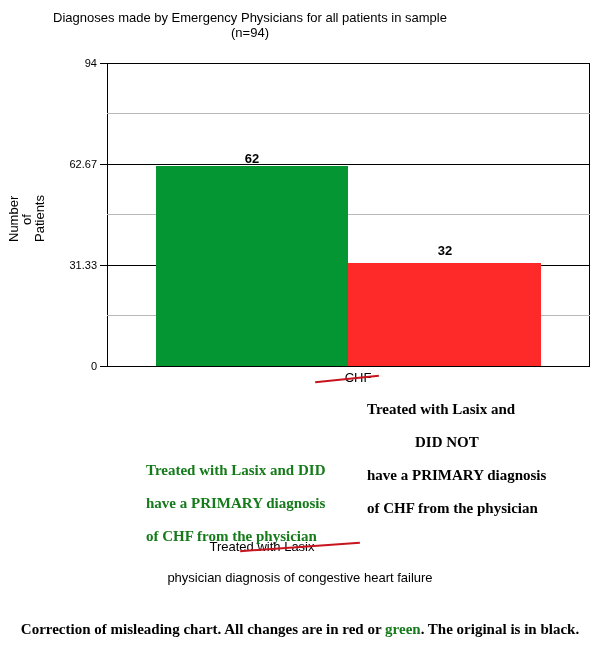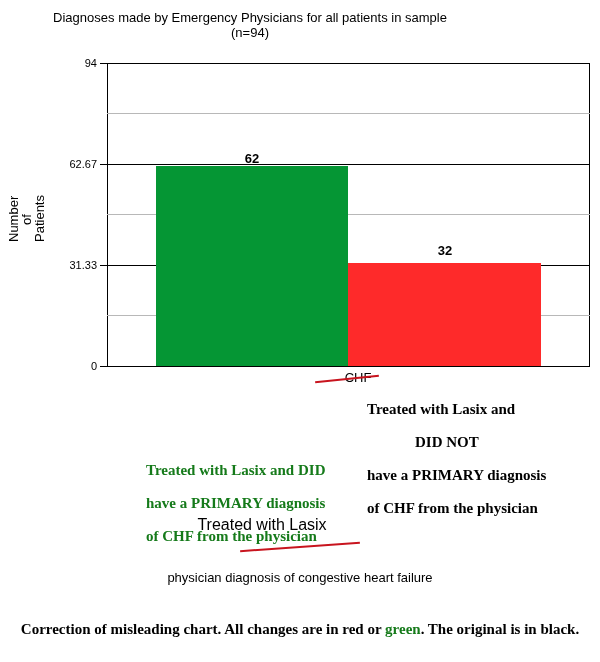--- a/index.html
+++ b/index.html
@@ -13,21 +13,21 @@
   .tick { position:absolute; left:100px; width:7px; height:0; border-top:1px solid #000; }
   .ytl { position:absolute; width:95px; left:2px; text-align:right; font-size:11px; line-height:14px; }
   .ylabel { left:4px; top:200px; width:45px; text-align:center; font-size:13px; line-height:13px; transform:rotate(-90deg); transform-origin:center; }
   .bar { position:absolute; }
   .vlabel { position:absolute; font-weight:bold; font-size:13px; text-align:center; width:60px; }
   .xcat { left:330px; top:370px; width:40px; text-align:center; font-size:13px; color:#000;margin-left:8px; }
   .strike { position:absolute; height:0; border-top:2px solid #c8141e; }
   .serif { font-family:"Liberation Serif", serif; font-weight:bold; font-size:15px; line-height:33px; }
   .green { color:#157a1a; }
   .red { color:#000000; }
-  .legend-x { left:0; width:524px; top:516px; text-align:center; font-size:16px; }
+  .legend-x { left:0; width:524px; top:539px; text-align:center; font-size:13px; }
   .caption { left:0; width:600px; top:570px; text-align:center; font-size:13px; line-height:15px; }
   .note { left:0; width:600px; top:621px; text-align:center; font-family:"Liberation Serif", serif; font-weight:bold; font-size:15px; white-space:nowrap; }
 </style>
 </head>
 <body>
 
 <div class="abs title">
   <div>Diagnoses made by Emergency Physicians for all patients in sample</div>
   <div>(n=94)</div>
 </div>

